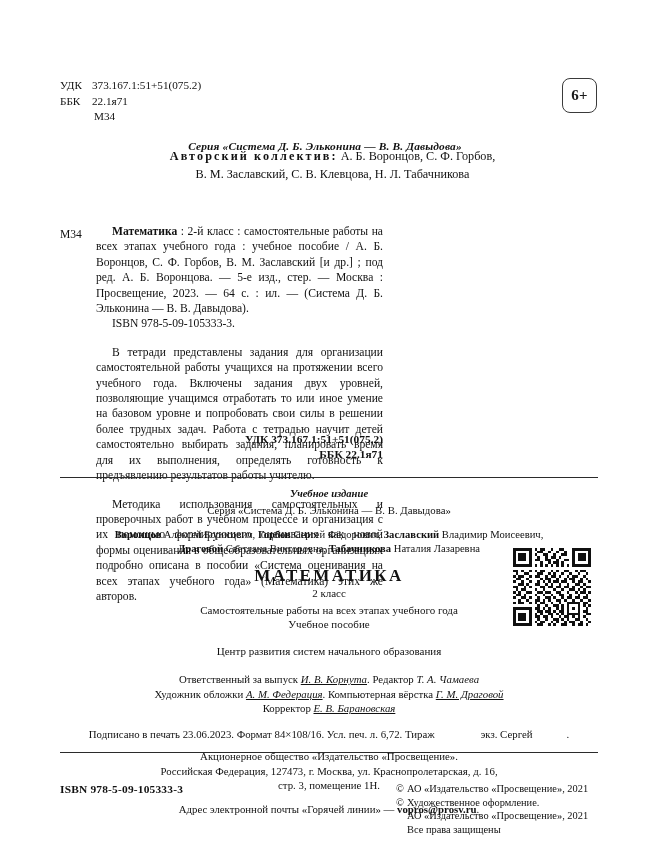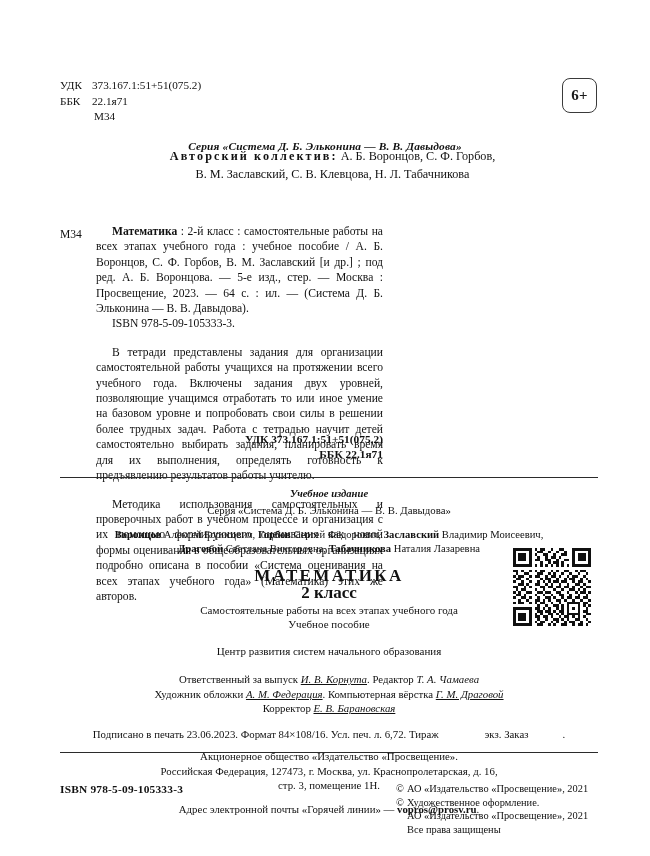--- a/index.html
+++ b/index.html
@@ -166,22 +166,22 @@
   }
   .imprint .authors-full b { font-weight: bold; }
 
   .big-title {
     font-size: 17px;
     font-weight: bold;
     letter-spacing: 2.4px;
     margin-bottom: 3px;
   }
   .grade {
-    font-size: 17px;
-    font-weight: bold;
+    font-size: 11px;
+    font-weight: normal;
     margin-bottom: 2px;
   }
   .subtitle-1 { font-size: 11px; }
   .subtitle-2 { font-size: 11px; margin-bottom: 12px; }
   .center-dev { font-size: 11px; margin-bottom: 14px; }
 
   .staff { font-size: 10.8px; line-height: 14.6px; }
   .staff i { font-style: italic; }
   .staff .u { text-decoration: underline; font-style: italic; }
 
@@ -296,21 +296,21 @@
     <div class="subtitle-1">Самостоятельные работы на всех этапах учебного года</div>
     <div class="subtitle-2">Учебное пособие</div>
     <div class="center-dev">Центр развития систем начального образования</div>
 
     <div class="staff">
       <div><span>Ответственный за выпуск </span><span class="u">И. В. Корнута</span><span>. Редактор </span><i>Т. А. Чамаева</i></div>
       <div><span>Художник обложки </span><span class="u">А. М. Федерация</span><span>. Компьютерная вёрстка </span><span class="u">Г. М. Драговой</span></div>
       <div><span>Корректор </span><span class="u">Е. В. Барановская</span></div>
     </div>
 
-    <div class="print-line"><span>Подписано в печать 23.06.2023.  Формат 84×108/16. Усл. печ. л. 6,72. Тираж</span><span class="blank-gap"></span><span>экз.  Заказ</span><span class="blank-gap-sm"></span><span>.</span></div>
+    <div class="print-line"><span>Подписано в печать 23.06.2023.  Формат 84×108/16. Усл. печ. л. 6,72. Тираж</span><span class="blank-gap"></span><span>экз.  Сергей</span><span class="blank-gap-sm"></span><span>.</span></div>
 
     <div class="publisher">
       <div>Акционерное  общество  «Издательство  «Просвещение».</div>
       <div>Российская  Федерация,  127473,  г. Москва,  ул.  Краснопролетарская,  д. 16,</div>
       <div>стр. 3,  помещение  1Н.</div>
     </div>
 
     <div class="email-line"><span>Адрес электронной почты «Горячей линии» — </span><b>vopros@prosv.ru</b><span>.</span></div>
   </div>
 

